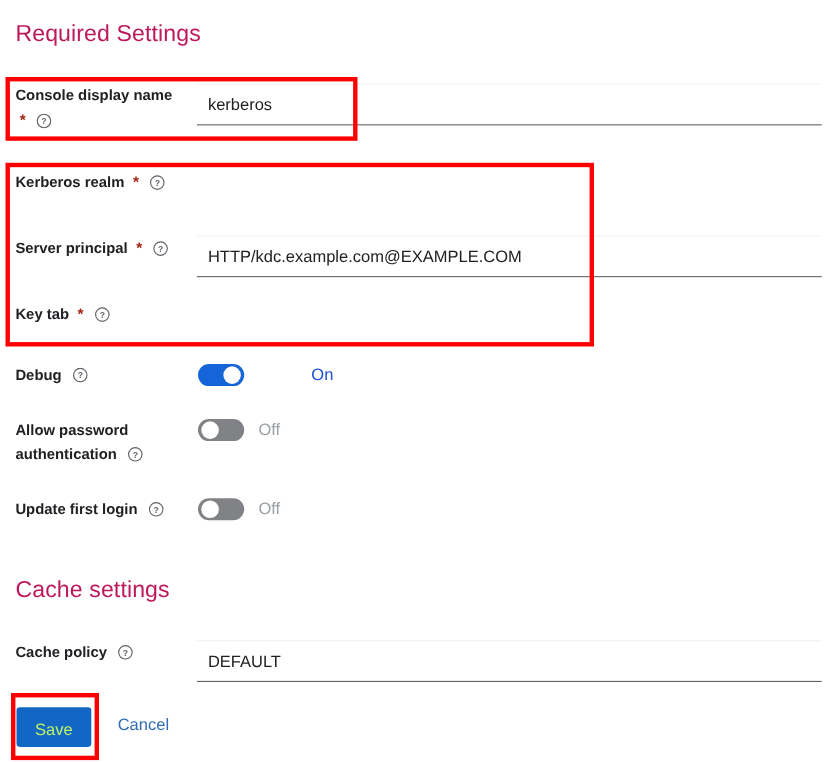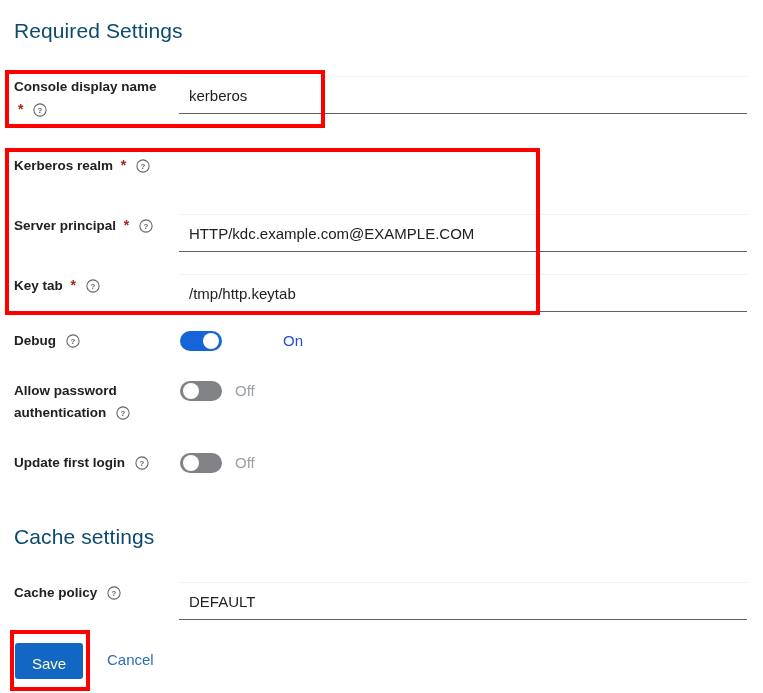--- a/index.html
+++ b/index.html
@@ -18,21 +18,21 @@
     color: #202124;
     -webkit-font-smoothing: antialiased;
   }
 
   
   .section-title {
     position: absolute;
     left: 14px;
     font-size: 21px;
     font-weight: 400;
-    color: #0c4a6e;
+    color: #be185d;
     letter-spacing: 0.1px;
     white-space: nowrap;
   }
   #required-settings-title { top: 19px; }
   #cache-settings-title    { top: 525px; text-align: center; }
 
   
   .form-row {
     position: absolute;
     left: 0;
@@ -123,21 +123,21 @@
   .toggle-state.on-text { color: #1d4ed8; margin-left: 48px; }
 
   
   #save-button {
     position: absolute;
     left: 15px;
     top: 643px;
     width: 68px;
     height: 36px;
     background: #1267c4;
-    color: #fef9c3;
+    color: #bef264;
     border: none;
     border-radius: 3px;
     font-family: "Liberation Sans", sans-serif;
     font-size: 15px;
     cursor: pointer;
     padding: 12px;
   }
   #cancel-button {
     position: absolute;
     left: 107px;
@@ -216,23 +216,20 @@
   <div class="row-label">
     <span>Key tab</span>
     <span class="req">*</span>
     <span class="help-icon">
       <svg width="14" height="14" viewBox="0 0 16 16">
           <circle cx="8" cy="8" r="7" fill="none" stroke="#5f6368" stroke-width="1.2"></circle>
           <text x="8" y="11.5" font-size="9" fill="#5f6368" text-anchor="middle" font-family="Liberation Sans, sans-serif">?</text>
         </svg>
     </span>
   </div>
-  <div class="field-wrap">
-    <input class="text-field" type="text" value="/tmp/http.keytab" style="">
-  </div>
 </div>
 
 <div class="toggle-row" style="top:330px;height:26px;text-decoration:underline;">
   <div class="row-label">
     <span>Debug</span>
     <span class="help-icon">
       <svg width="14" height="14" viewBox="0 0 16 16">
           <circle cx="8" cy="8" r="7" fill="none" stroke="#5f6368" stroke-width="1.2"></circle>
           <text x="8" y="11.5" font-size="9" fill="#5f6368" text-anchor="middle" font-family="Liberation Sans, sans-serif">?</text>
         </svg>

